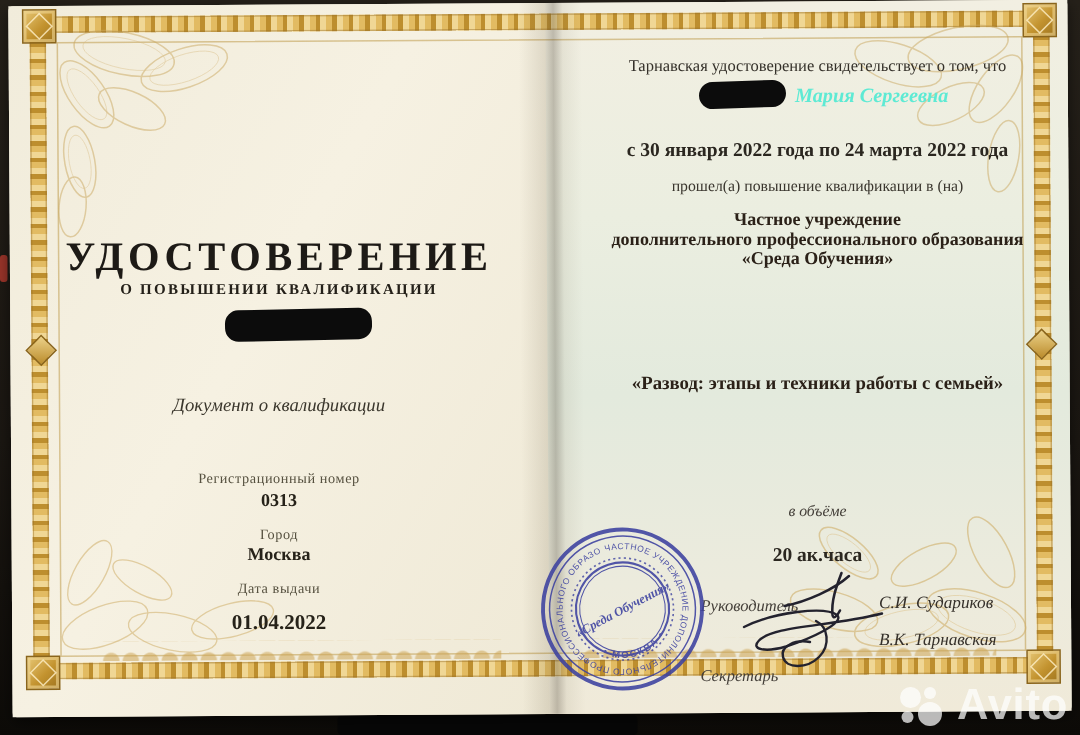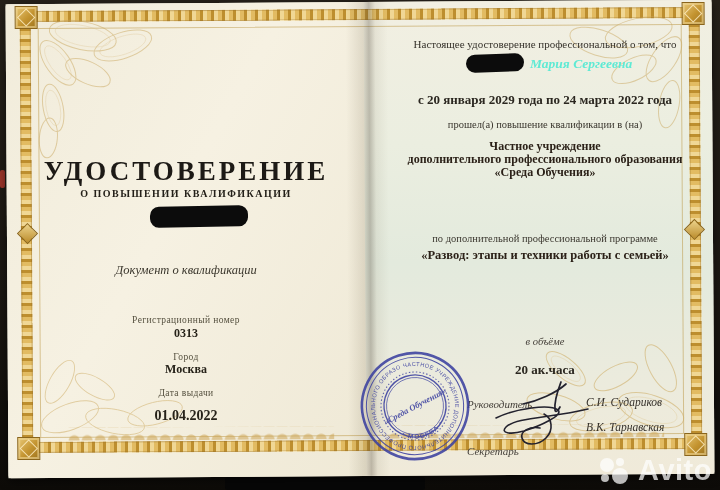--- a/index.html
+++ b/index.html
@@ -135,29 +135,28 @@
   <div class="tx col-left center subtitle nowrap" style="top:188px;">О ПОВЫШЕНИИ КВАЛИФИКАЦИИ</div>
   <div class="redact" style="left:150px;top:206px;width:98px;height:21px;transform:rotate(-1.2deg);"></div>
   <div class="tx col-left center italic nowrap" style="top:263px;font-size:12.5px;color:#3a362c;">Документ о квалификации</div>
   <div class="tx col-left center small-label nowrap" style="top:315px;">Регистрационный номер</div>
   <div class="tx col-left center value nowrap" style="top:326px;font-size:12px;">0313</div>
   <div class="tx col-left center value nowrap" style="top:362px;font-size:12px;">Москва</div>
   <div class="tx col-left center small-label nowrap" style="top:352px;">Город</div>
   <div class="tx col-left center small-label nowrap" style="top:388px;">Дата выдачи</div>
   <div class="tx col-left center value nowrap" style="top:408px;font-size:14px;">01.04.2022</div>
 
-  <div class="tx col-right center nowrap" style="top:38px;font-size:11px;color:#35312a;">Настоящее удостоверение профессиональной о том, что</div>
+  <div class="tx col-right center nowrap" style="top:38px;font-size:11px;color:#35312a;">Тарнавская удостоверение свидетельствует о том, что</div>
   <div class="redact" style="left:466px;top:54px;width:58px;height:18px;transform:rotate(-2deg);"></div>
   <div class="tx nowrap" style="left:530px;top:56px;font-size:13.5px;font-weight:bold;font-style:italic;color:#5eead4;">Мария Сергеевна</div>
-  <div class="tx col-right center nowrap" style="top:92px;font-size:13px;font-weight:bold;color:#2b2720;">с 20 января 2029 года по 24 марта 2022 года</div>
+  <div class="tx col-right center nowrap" style="top:92px;font-size:13px;font-weight:bold;color:#2b2720;">с 30 января 2022 года по 24 марта 2022 года</div>
   <div class="tx col-right center nowrap" style="top:119px;font-size:10.5px;color:#3a362e;">прошел(а) повышение квалификации в (на)</div>
   <div class="tx col-right center nowrap" style="top:152px;font-size:12px;font-weight:bold;color:#2b2118;">дополнительного профессионального образования</div>
   <div class="tx col-right center nowrap" style="top:139px;font-size:12px;font-weight:bold;color:#2b2118;">Частное учреждение</div>
   <div class="tx col-right center nowrap" style="top:165px;font-size:12px;font-weight:bold;color:#2b2118;">«Среда Обучения»</div>
-  <div class="tx col-right center nowrap" style="top:233px;font-size:10.5px;color:#3a362e;">по дополнительной профессиональной программе</div>
   <div class="tx col-right center nowrap" style="top:248px;font-size:12.5px;font-weight:bold;color:#2b2118;">«Развод: этапы и техники работы с семьей»</div>
   <div class="tx col-right center nowrap" style="top:336px;font-size:10.5px;font-style:italic;color:#45403a;">в объёме</div>
   <div class="tx col-right center nowrap" style="top:362px;font-size:13px;font-weight:bold;color:#2b2720;">20 ак.часа</div>
 
   <div class="tx italic nowrap" style="left:467px;top:398px;font-size:11px;color:#45403a;">Руководитель</div>
   <div class="tx italic nowrap" style="left:586px;top:396px;font-size:11.5px;color:#35302a;">С.И. Судариков</div>
   <div class="tx italic nowrap" style="left:467px;top:424px;font-size:11px;color:#45403a;margin-top:21px;">Секретарь</div>
   <div class="tx italic nowrap" style="left:586px;top:421px;font-size:11.5px;color:#35302a;">В.К. Тарнавская</div>
 
   <svg class="sig" style="left:520px;top:380px;" width="64" height="36" viewBox="0 0 64 36">

